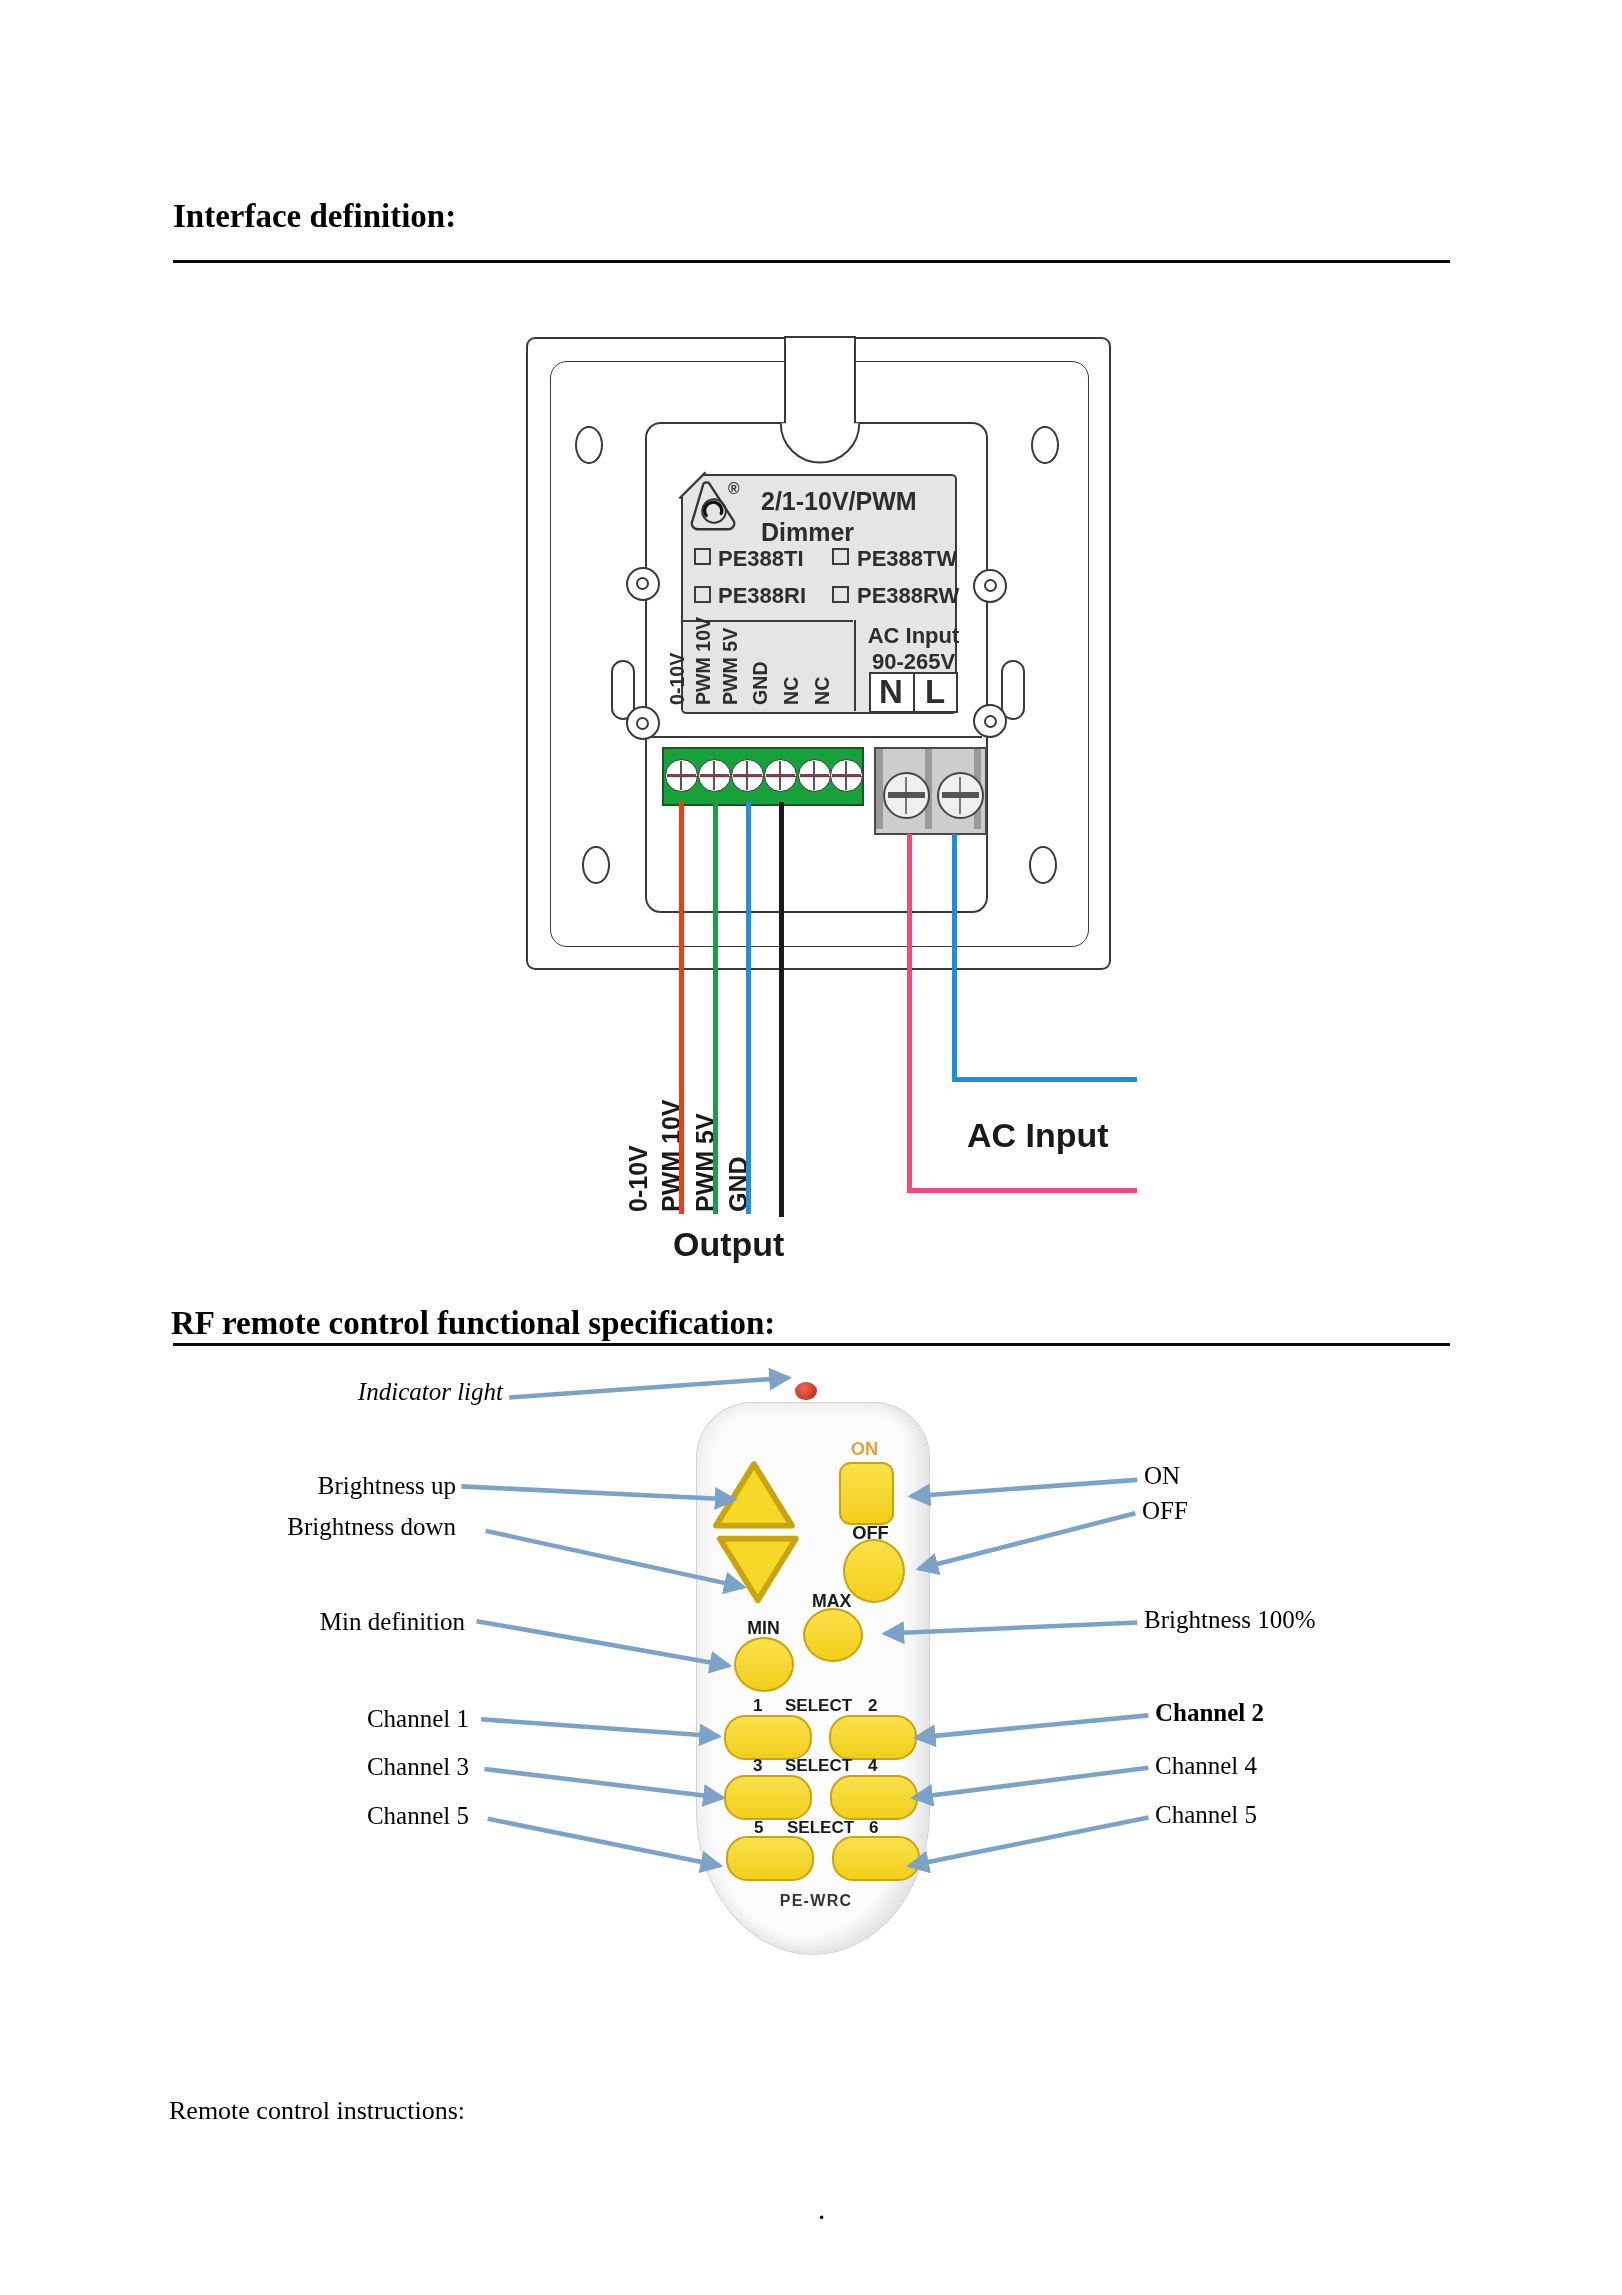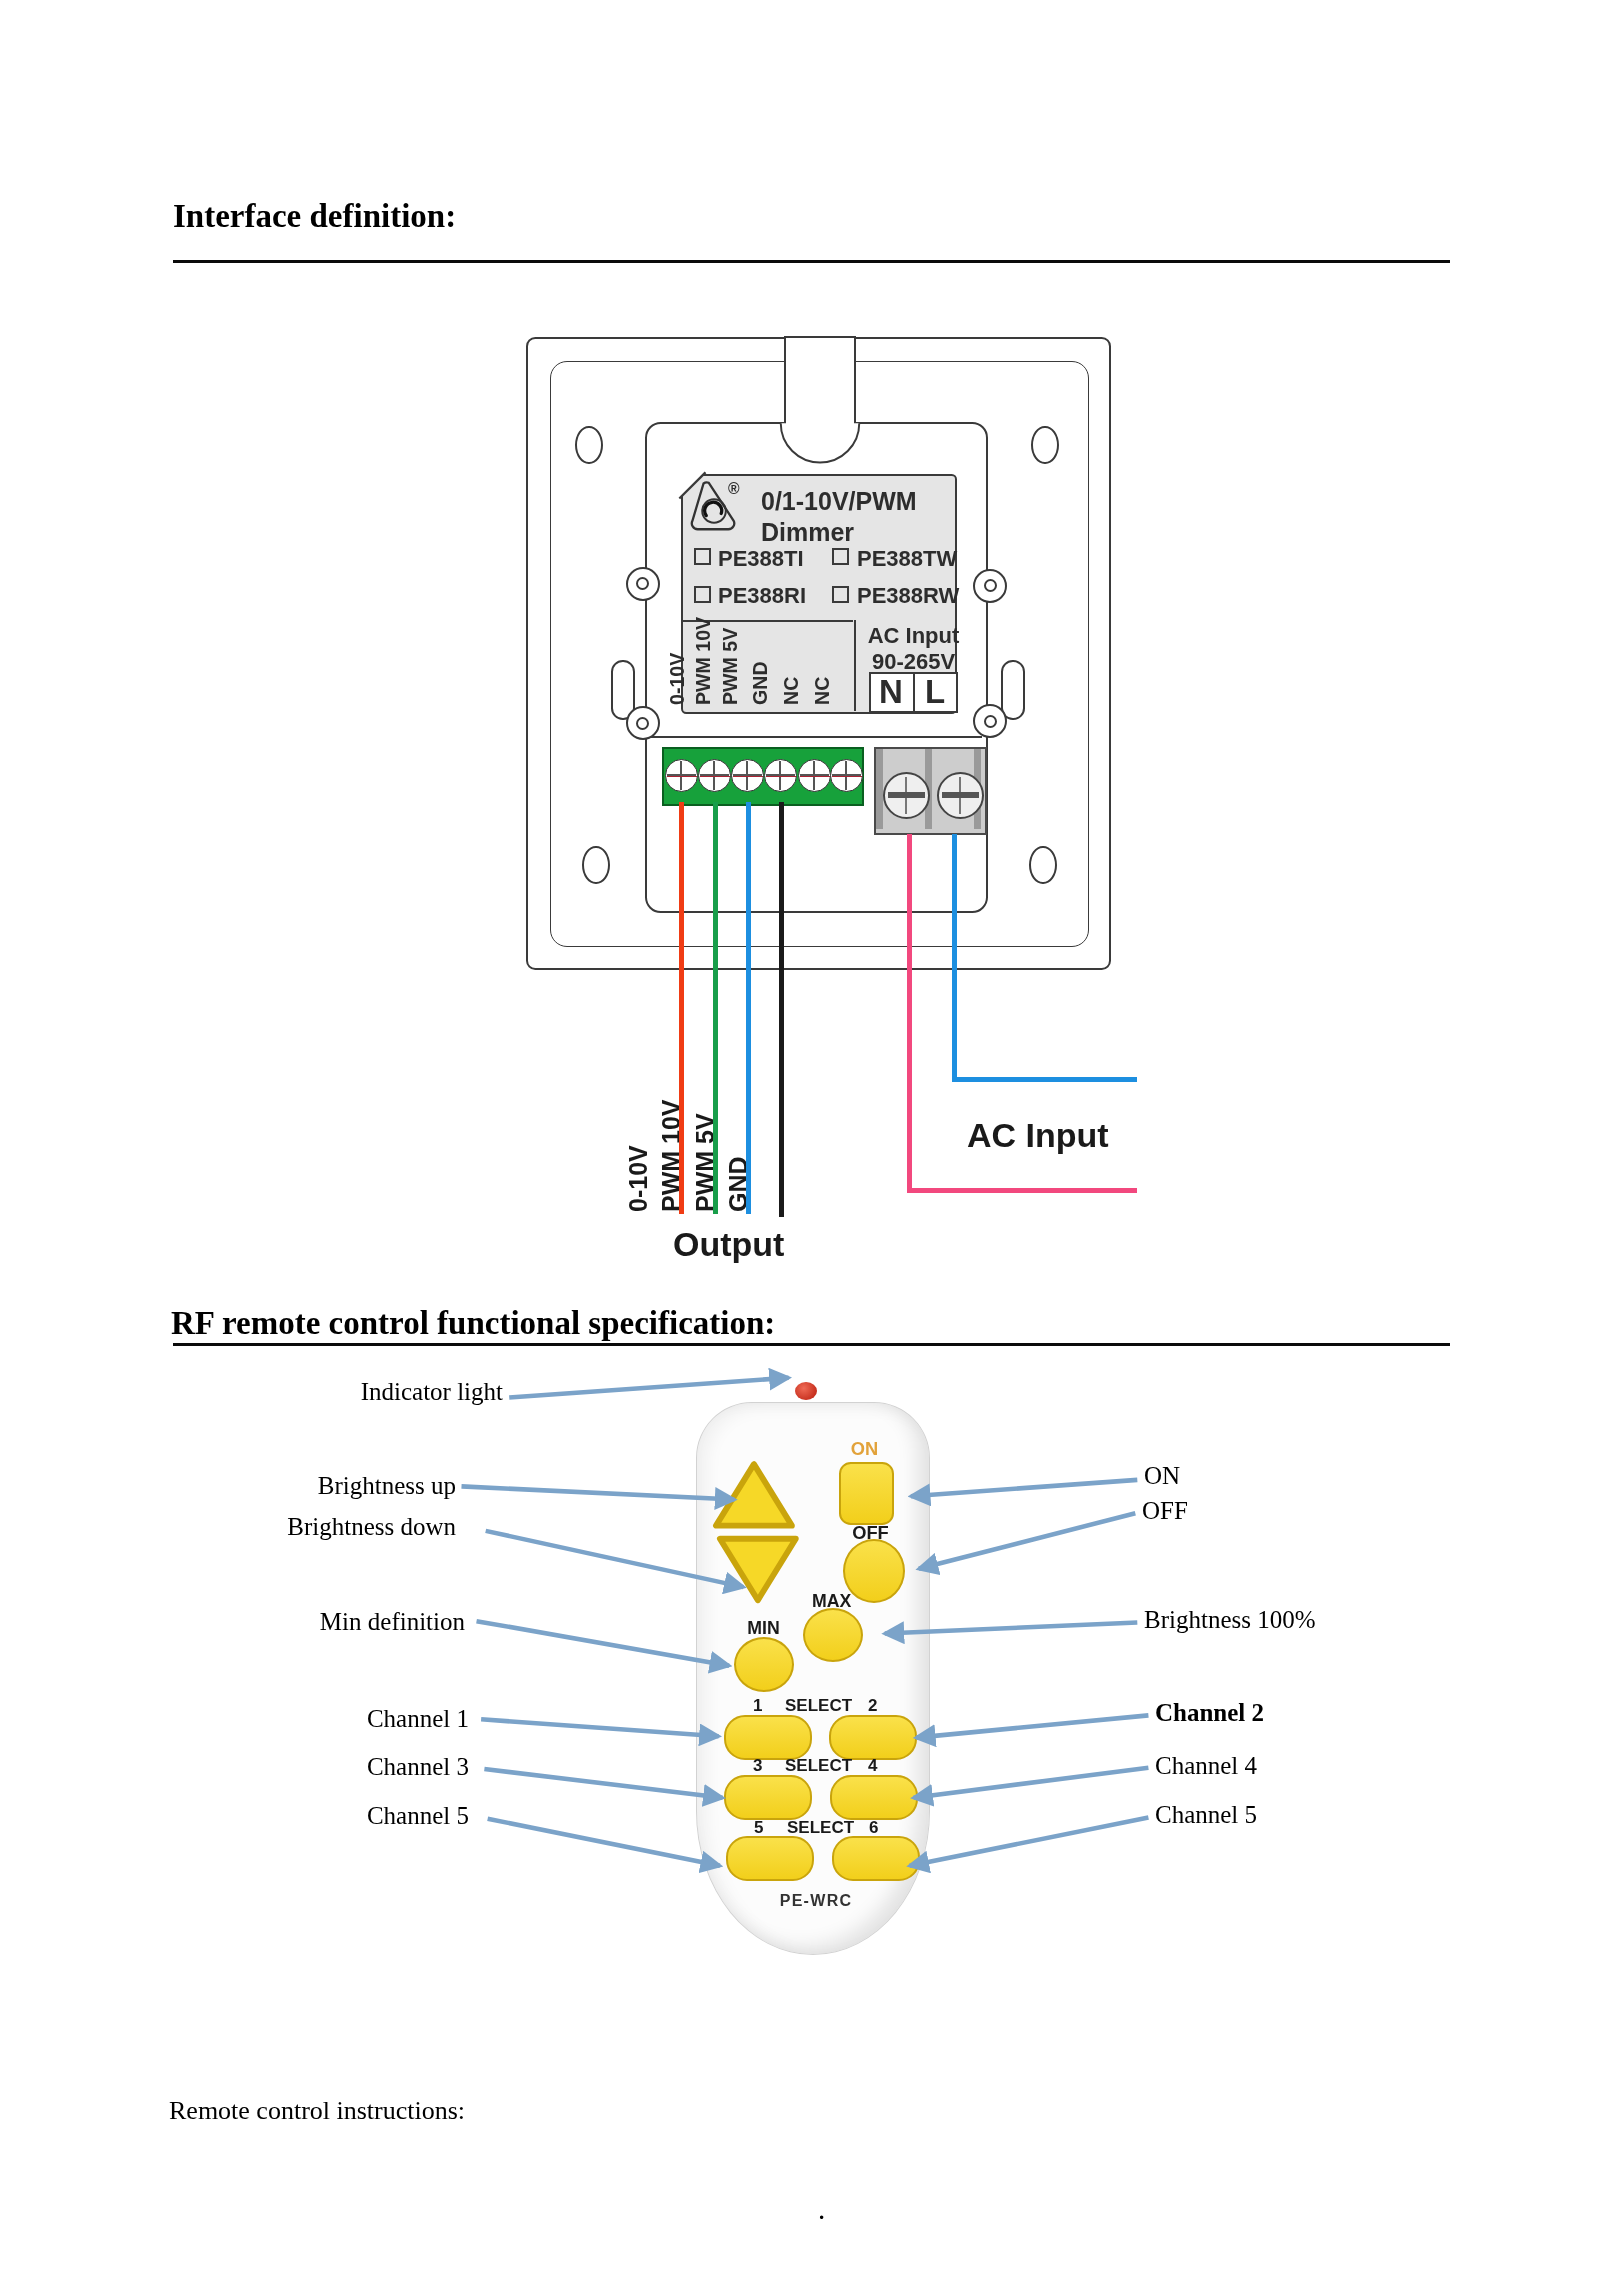--- a/index.html
+++ b/index.html
@@ -61,21 +61,21 @@
     <div class="boss" style="left:626px;top:706px;z-index:6;"></div>
     <div class="boss-in" style="left:636px;top:717px;z-index:7;"></div>
     <div class="boss" style="left:973px;top:704px;z-index:6;"></div>
     <div class="boss-in" style="left:984px;top:715px;z-index:7;"></div>
 
     <div class="slot" style="left:611px;top:660px;z-index:3;"></div>
     <div class="slot" style="left:1001px;top:660px;z-index:3;"></div>
 
     <div class="abs" style="left:681px;top:474px;width:272px;height:236px;background:#e5e5e5;border:2px solid #3a3a3a;border-radius:5.2px;z-index:9;"></div>
     <div class="abs ptxt" style="left:728px;top:480px;font-size:15.7px;z-index:10;">®</div>
-    <div class="abs ptxt" style="left:761px;top:487px;font-size:25px;z-index:10;">0/1-10V/PWM</div>
+    <div class="abs ptxt" style="left:761px;top:487px;font-size:25px;z-index:10;">2/1-10V/PWM</div>
     <div class="abs ptxt" style="left:761px;top:518px;font-size:25px;z-index:10;">Dimmer</div>
 
     <div class="cb" style="left:694px;top:548px;z-index:10;"></div>
     <div class="abs ptxt" style="left:718px;top:546px;font-size:22px;z-index:10;">PE388TI</div>
     <div class="cb" style="left:832px;top:548px;z-index:10;"></div>
     <div class="abs ptxt" style="left:857px;top:546px;font-size:22px;z-index:10;">PE388TW</div>
     <div class="cb" style="left:694px;top:586px;z-index:10;"></div>
     <div class="abs ptxt" style="left:718px;top:583px;font-size:22px;z-index:10;">PE388RI</div>
     <div class="cb" style="left:832px;top:586px;z-index:10;"></div>
     <div class="abs ptxt" style="left:857px;top:583px;font-size:22px;z-index:10;">PE388RW</div>
@@ -196,21 +196,21 @@
 
     <div class="rlab" style="left:754px;top:1818px;font-size:17px;">5</div>
     <div class="rlab" style="left:787px;top:1818px;width:65px;text-align:center;font-size:17px;">SELECT</div>
     <div class="rlab" style="left:869px;top:1818px;font-size:17px;">6</div>
     <div class="ybtn" style="left:726px;top:1836px;width:84px;height:41px;border-radius:21px;"></div>
     <div class="ybtn" style="left:832px;top:1836px;width:84px;height:41px;border-radius:21px;"></div>
 
     <div class="rlab" style="left:767px;top:1892px;width:98px;text-align:center;font-size:16px;letter-spacing:1.3px;color:#333;">PE-WRC</div>
   </div>
 
-  <div class="callout cl" style="left:254px;top:1378px;">Indicator light</div>
+  <div class="callout cl" style="left:254px;top:1378px;font-style:italic;">Indicator light</div>
   <div class="callout cl" style="left:207px;top:1472px;">Brightness up</div>
   <div class="callout cl" style="left:207px;top:1513px;">Brightness down</div>
   <div class="callout cl" style="left:216px;top:1608px;">Min definition</div>
   <div class="callout cl" style="left:220px;top:1705px;">Channel 1</div>
   <div class="callout cl" style="left:220px;top:1753px;">Channel 3</div>
   <div class="callout cl" style="left:220px;top:1802px;">Channel 5</div>
 
   <div class="callout" style="left:1144px;top:1462px;">ON</div>
   <div class="callout" style="left:1142px;top:1497px;">OFF</div>
   <div class="callout" style="left:1144px;top:1606px;">Brightness 100%</div>

